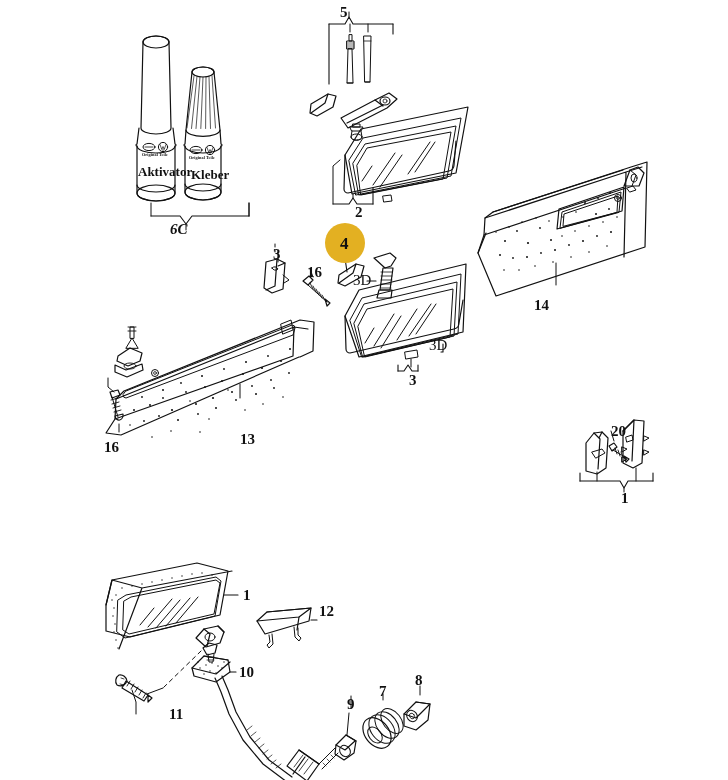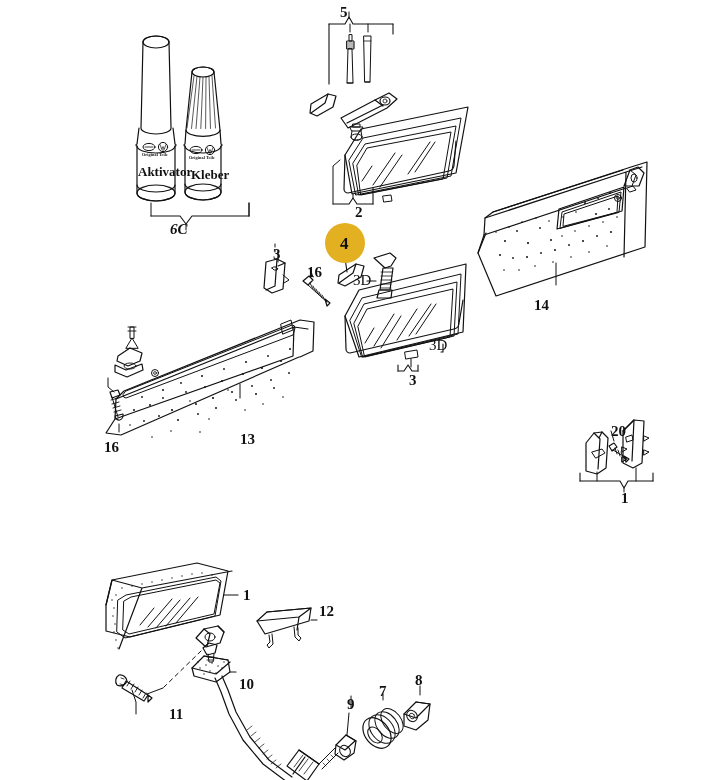--- a/index.html
+++ b/index.html
@@ -527,21 +527,21 @@
 <div class="lbl lbl-num" style="left:273px;top:247px;">3</div>
 <div class="lbl lbl-num" style="left:307px;top:265px;">16</div>
 <div class="lbl lbl-num" style="left:104px;top:440px;">16</div>
 <div class="lbl lbl-num" style="left:240px;top:432px;">13</div>
 <div class="lbl lbl-num" style="left:534px;top:298px;">14</div>
 <div class="lbl lbl-num" style="left:409px;top:373px;">3</div>
 <div class="lbl lbl-num" style="left:611px;top:424px;">20</div>
 <div class="lbl lbl-num" style="left:621px;top:491px;">1</div>
 <div class="lbl lbl-num" style="left:243px;top:588px;">1</div>
 <div class="lbl lbl-num" style="left:319px;top:604px;">12</div>
-<div class="lbl lbl-num" style="left:239px;top:665px;margin-top:12px;">10</div>
+<div class="lbl lbl-num" style="left:239px;top:665px;">10</div>
 <div class="lbl lbl-num" style="left:133px;top:707px;margin-left:36px;">11</div>
 <div class="lbl lbl-num" style="left:347px;top:697px;">9</div>
 <div class="lbl lbl-num" style="left:379px;top:684px;">7</div>
 <div class="lbl lbl-num" style="left:415px;top:673px;">8</div>
 
 <div class="lbl lbl-3d" style="left:345px;top:273px;">3D</div>
 <div class="lbl lbl-3d" style="left:421px;top:338px;">3D</div>
 
 <div class="bottle-txt bt-orig" style="left:142px;top:152px;">Original Teile</div>
 <div class="bottle-txt bt-name" style="left:138px;top:164px;">Aktivator</div>

